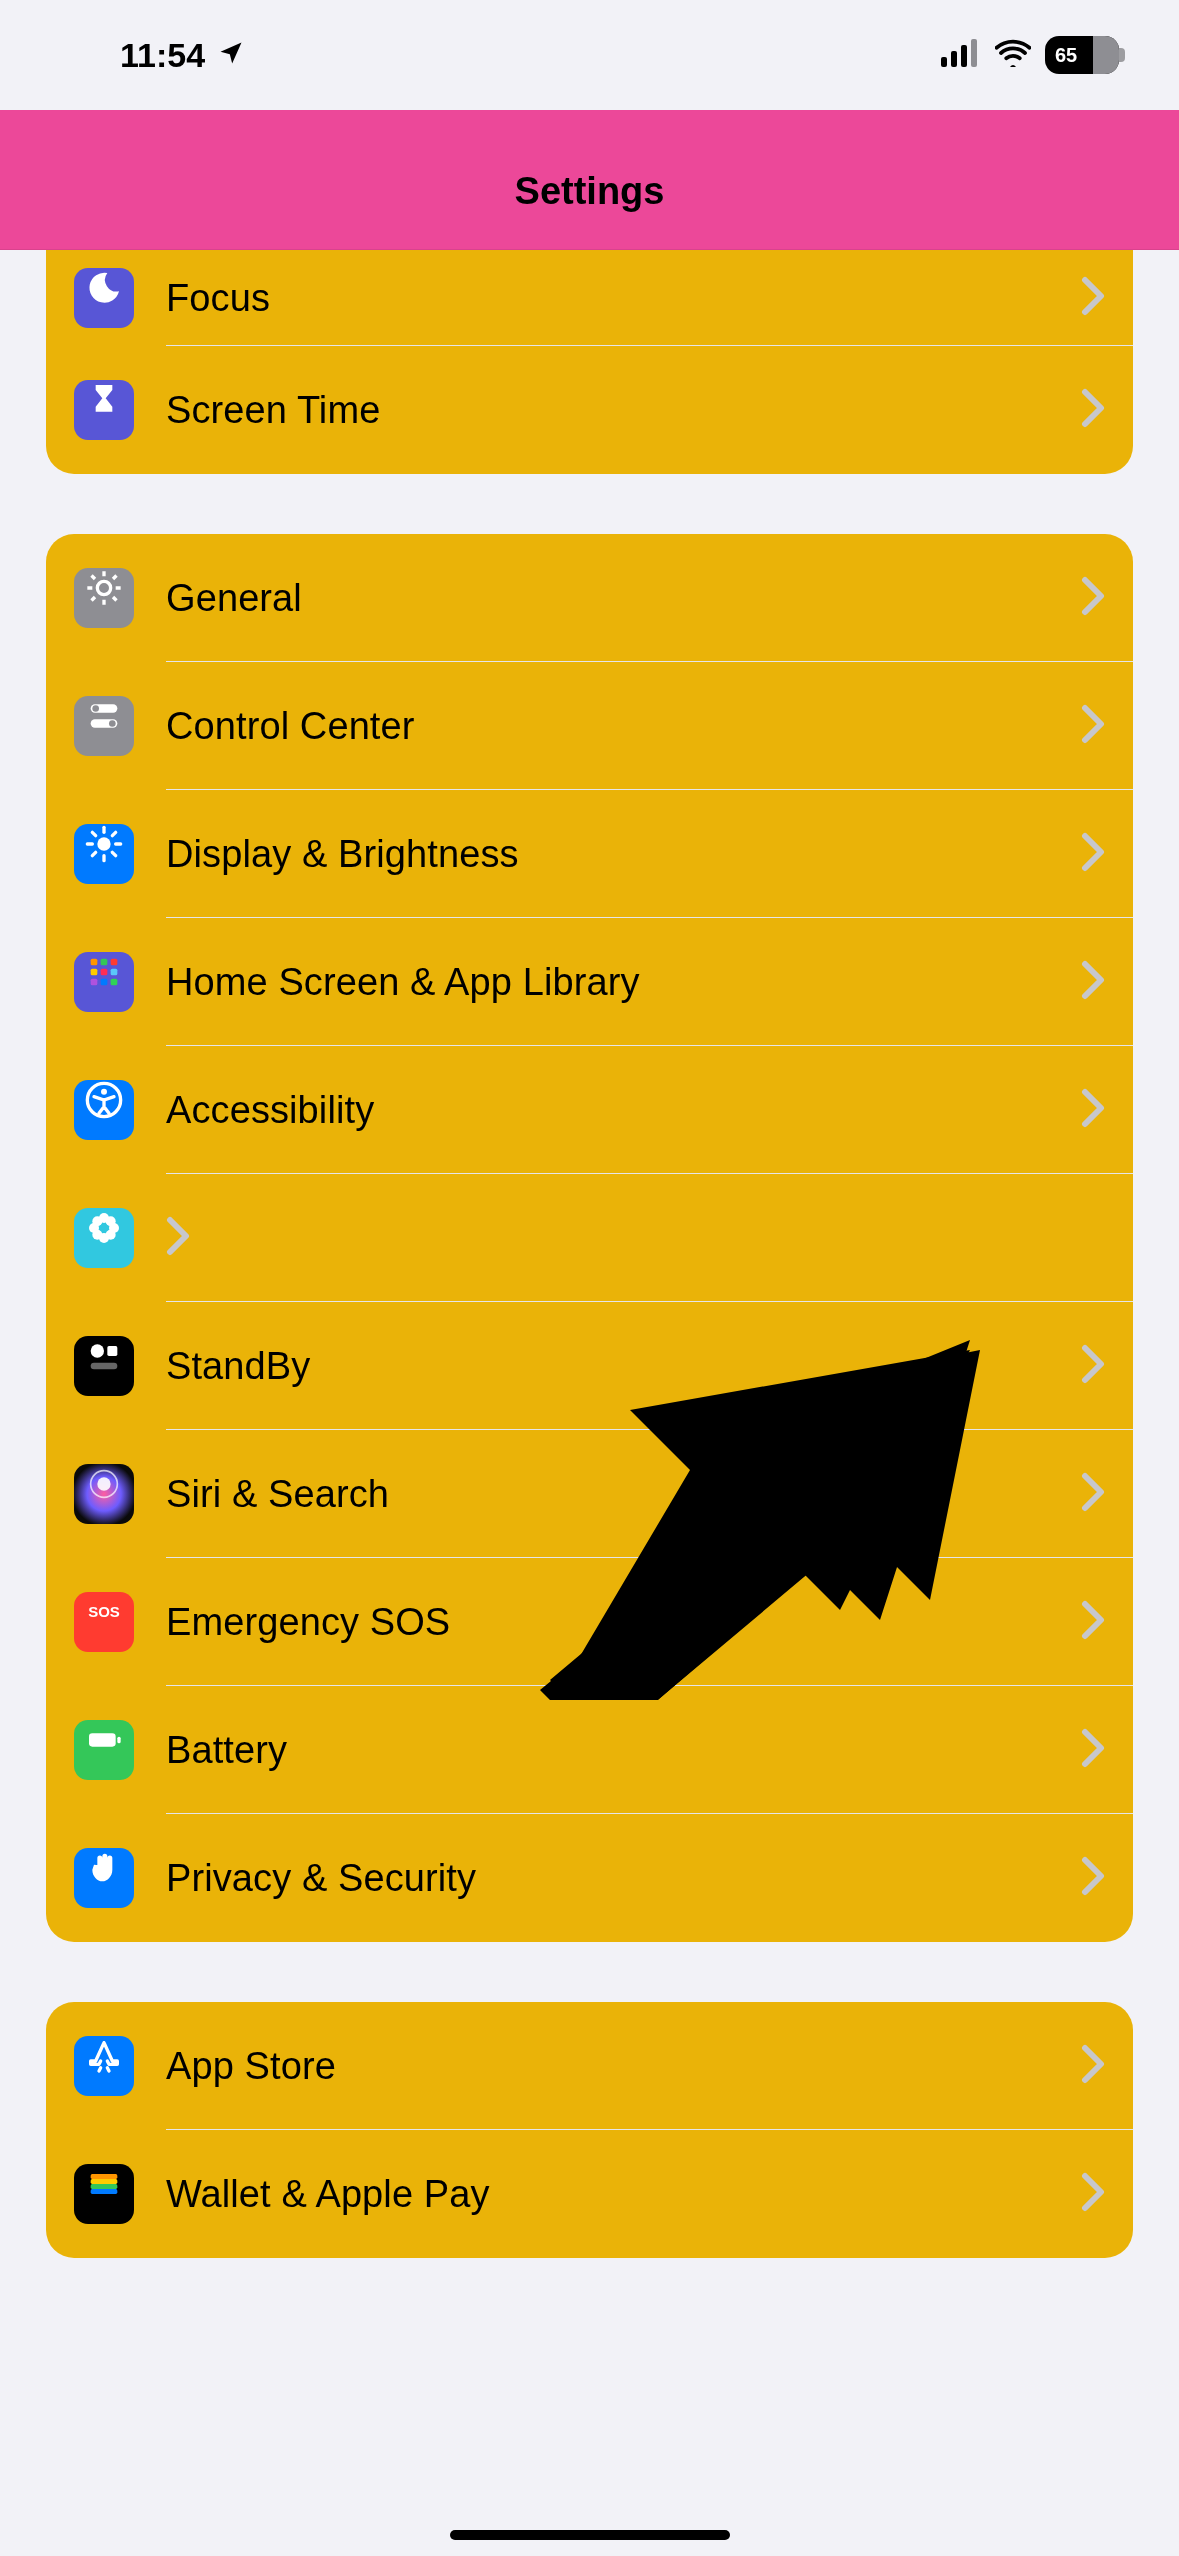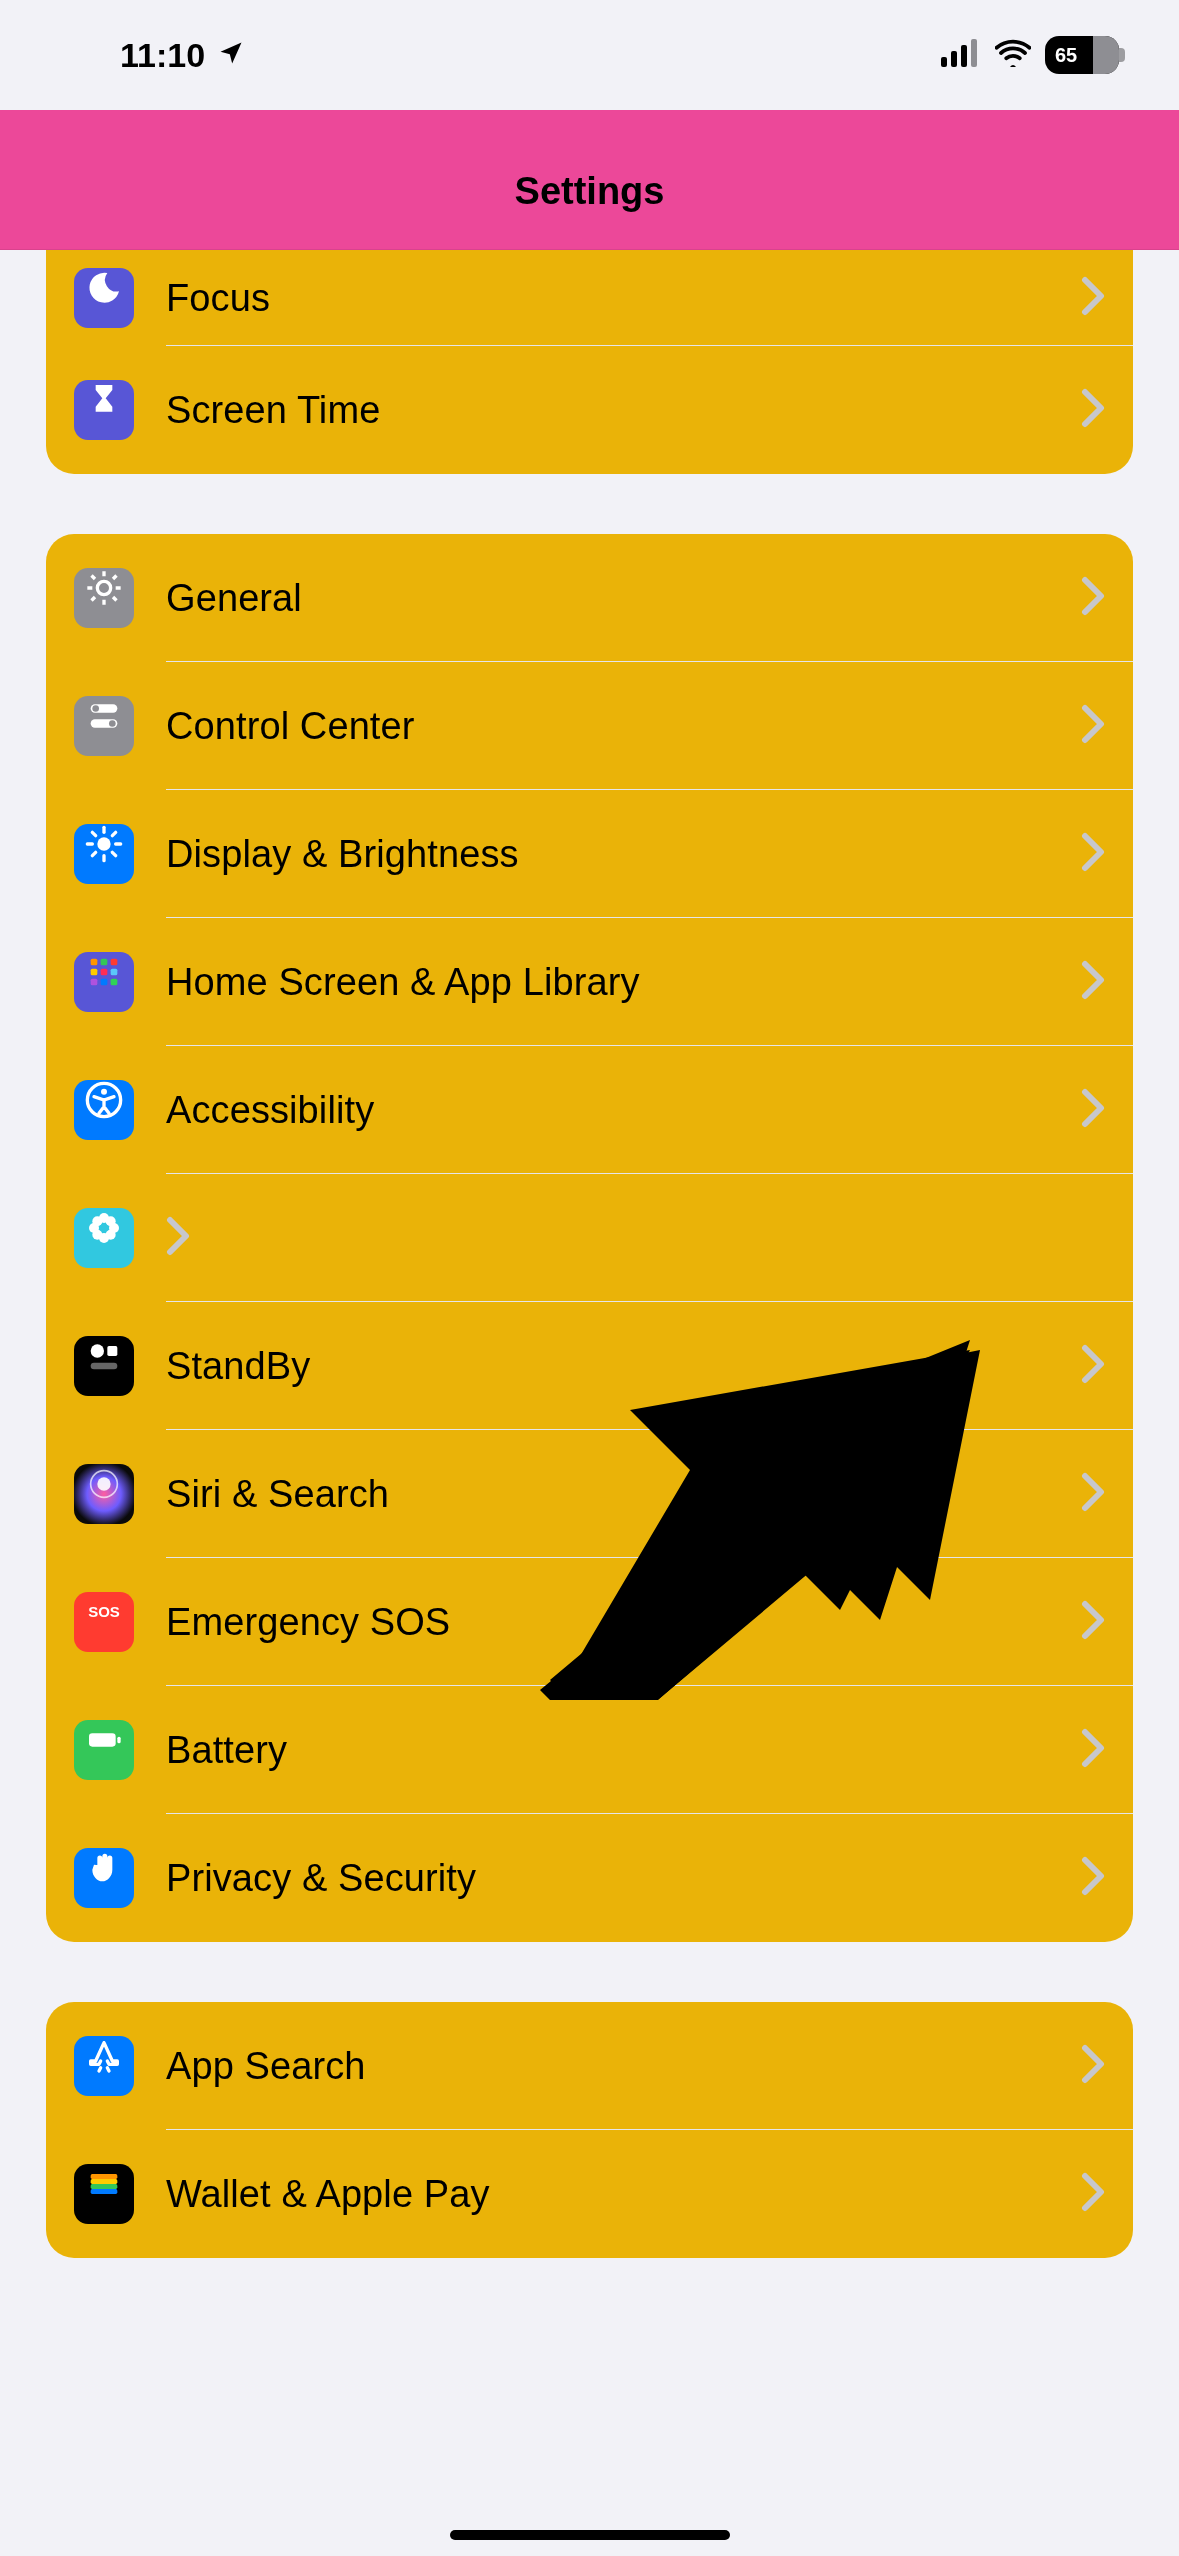--- a/index.html
+++ b/index.html
@@ -137,21 +137,21 @@
     width: 280px; height: 10px;
     background: #000;
     border-radius: 10px;
   }
 </style>
 </head>
 <body>
 
 <div class="status-bar">
   <div class="status-left">
-    <span>11:10</span>
+    <span>11:54</span>
     <span>
       <svg width="28" height="28" viewBox="0 0 24 24">
           <path d="M3 11 L21 3 L13 21 L11 13 Z" fill="#000"></path>
         </svg>
     </span>
   </div>
   <div class="status-right">
     <span>
       <svg width="40" height="28" viewBox="0 0 40 28">
         <rect x="0" y="18" width="6" height="10" rx="2" fill="#000"></rect>
@@ -404,21 +404,21 @@
 
   </div>
 
   <div class="group">
     <div class="row">
       <span class="icon-wrap" style="background:#007aff">
         <svg width="40" height="40" viewBox="0 0 24 24">
             <path d="M12 4 L7 15 H4 v2 h5 l1-2 M12 4 L17 15 h3 v2 h-5 l-1-2 M10 19 l-1 2 M14 19 l1 2" stroke="#fff" stroke-width="2" fill="none" stroke-linecap="round" stroke-linejoin="round"></path>
           </svg>
       </span>
-      <span class="label">App Search</span>
+      <span class="label">App Store</span>
       <span class="chev"><svg width="24" height="40" viewBox="0 0 12 20">
             <path d="M2 2 L10 10 L2 18" stroke="#c7c7cc" stroke-width="3" fill="none" stroke-linecap="round" stroke-linejoin="round"></path>
           </svg></span>
       <div class="sep"></div>
     </div>
     <div class="row">
       <span class="icon-wrap" style="background:#000">
         <svg width="40" height="40" viewBox="0 0 24 24">
             <rect x="4" y="6" width="16" height="3" rx="1" fill="#ff9500"></rect>
             <rect x="4" y="9" width="16" height="3" rx="1" fill="#ffcc00"></rect>

